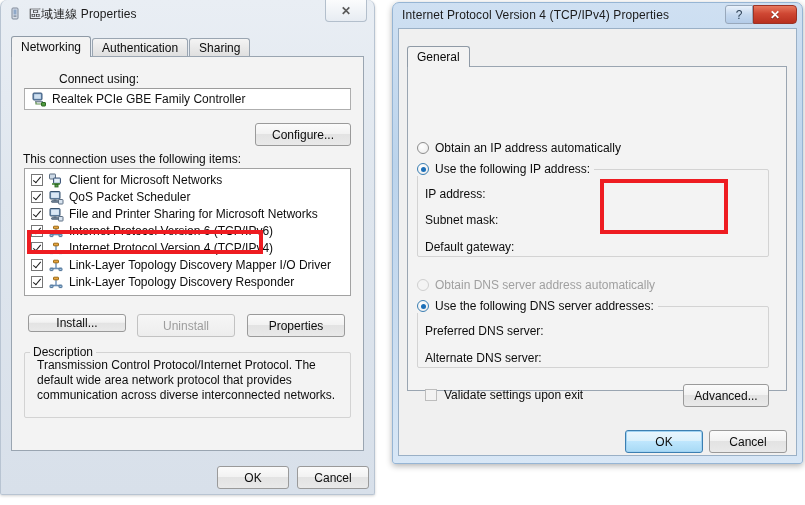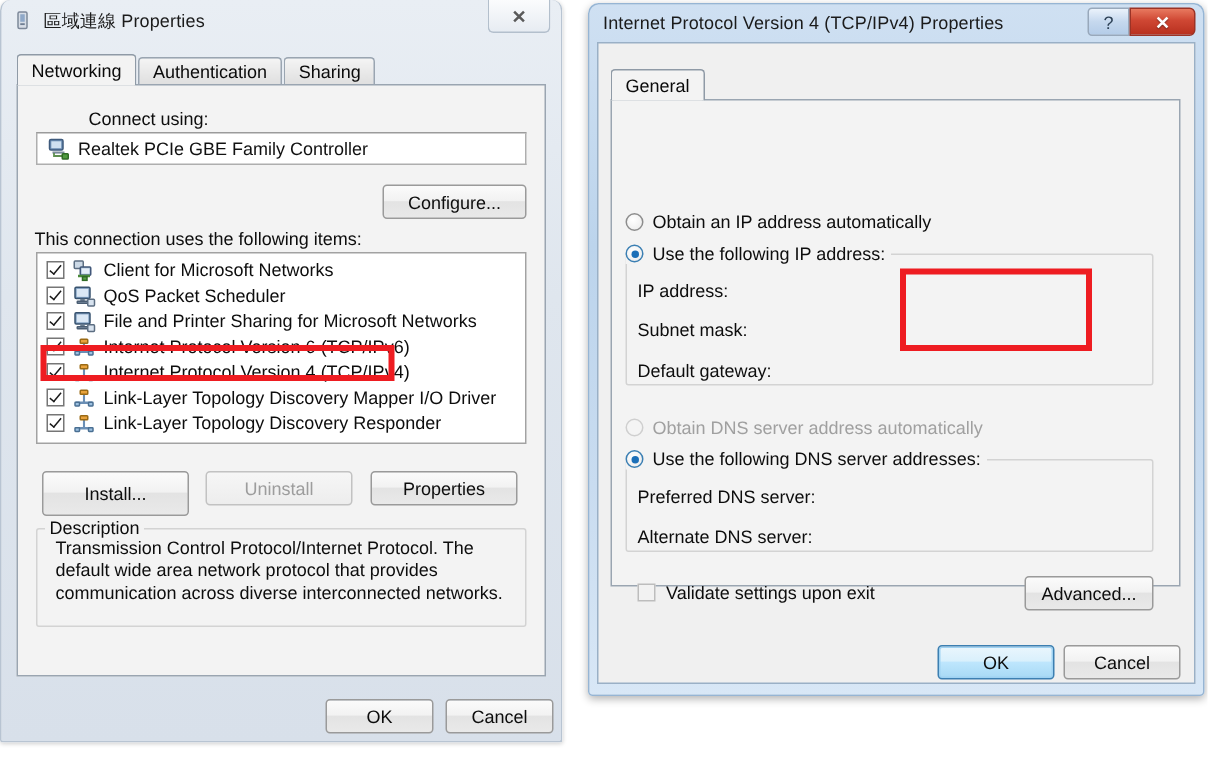--- a/index.html
+++ b/index.html
@@ -424,21 +424,21 @@
           <rect x="2" y="11.2" width="3" height="2.4" rx=".4" fill="#9cc0e0" stroke="#4a6f92"></rect>
           <rect x="11" y="11.2" width="3" height="2.4" rx=".4" fill="#9cc0e0" stroke="#4a6f92"></rect>
         </svg>
       </span>
       <span>Link-Layer Topology Discovery Responder</span>
     </div>
   </div>
 
   <div class="redbox" style="left:27px; top:230px; width:236px; height:24px;"></div>
 
-  <div class="btn" style="left:28px; top:314px; width:98px; height:30px;">
+  <div class="btn" style="left:28px; top:314px; width:98px; height:18px;">
     <span>Install...</span>
   </div>
   <div class="btn" style="left:247px; top:314px; width:98px; height:23px;">
     <span>Properties</span>
   </div>
   <div class="btn dis" style="left:137px; top:314px; width:98px; height:23px;">
     <span>Uninstall</span>
   </div>
 
   <div class="groupbox" style="left:24px; top:352px; width:327px; height:66px;"></div>

